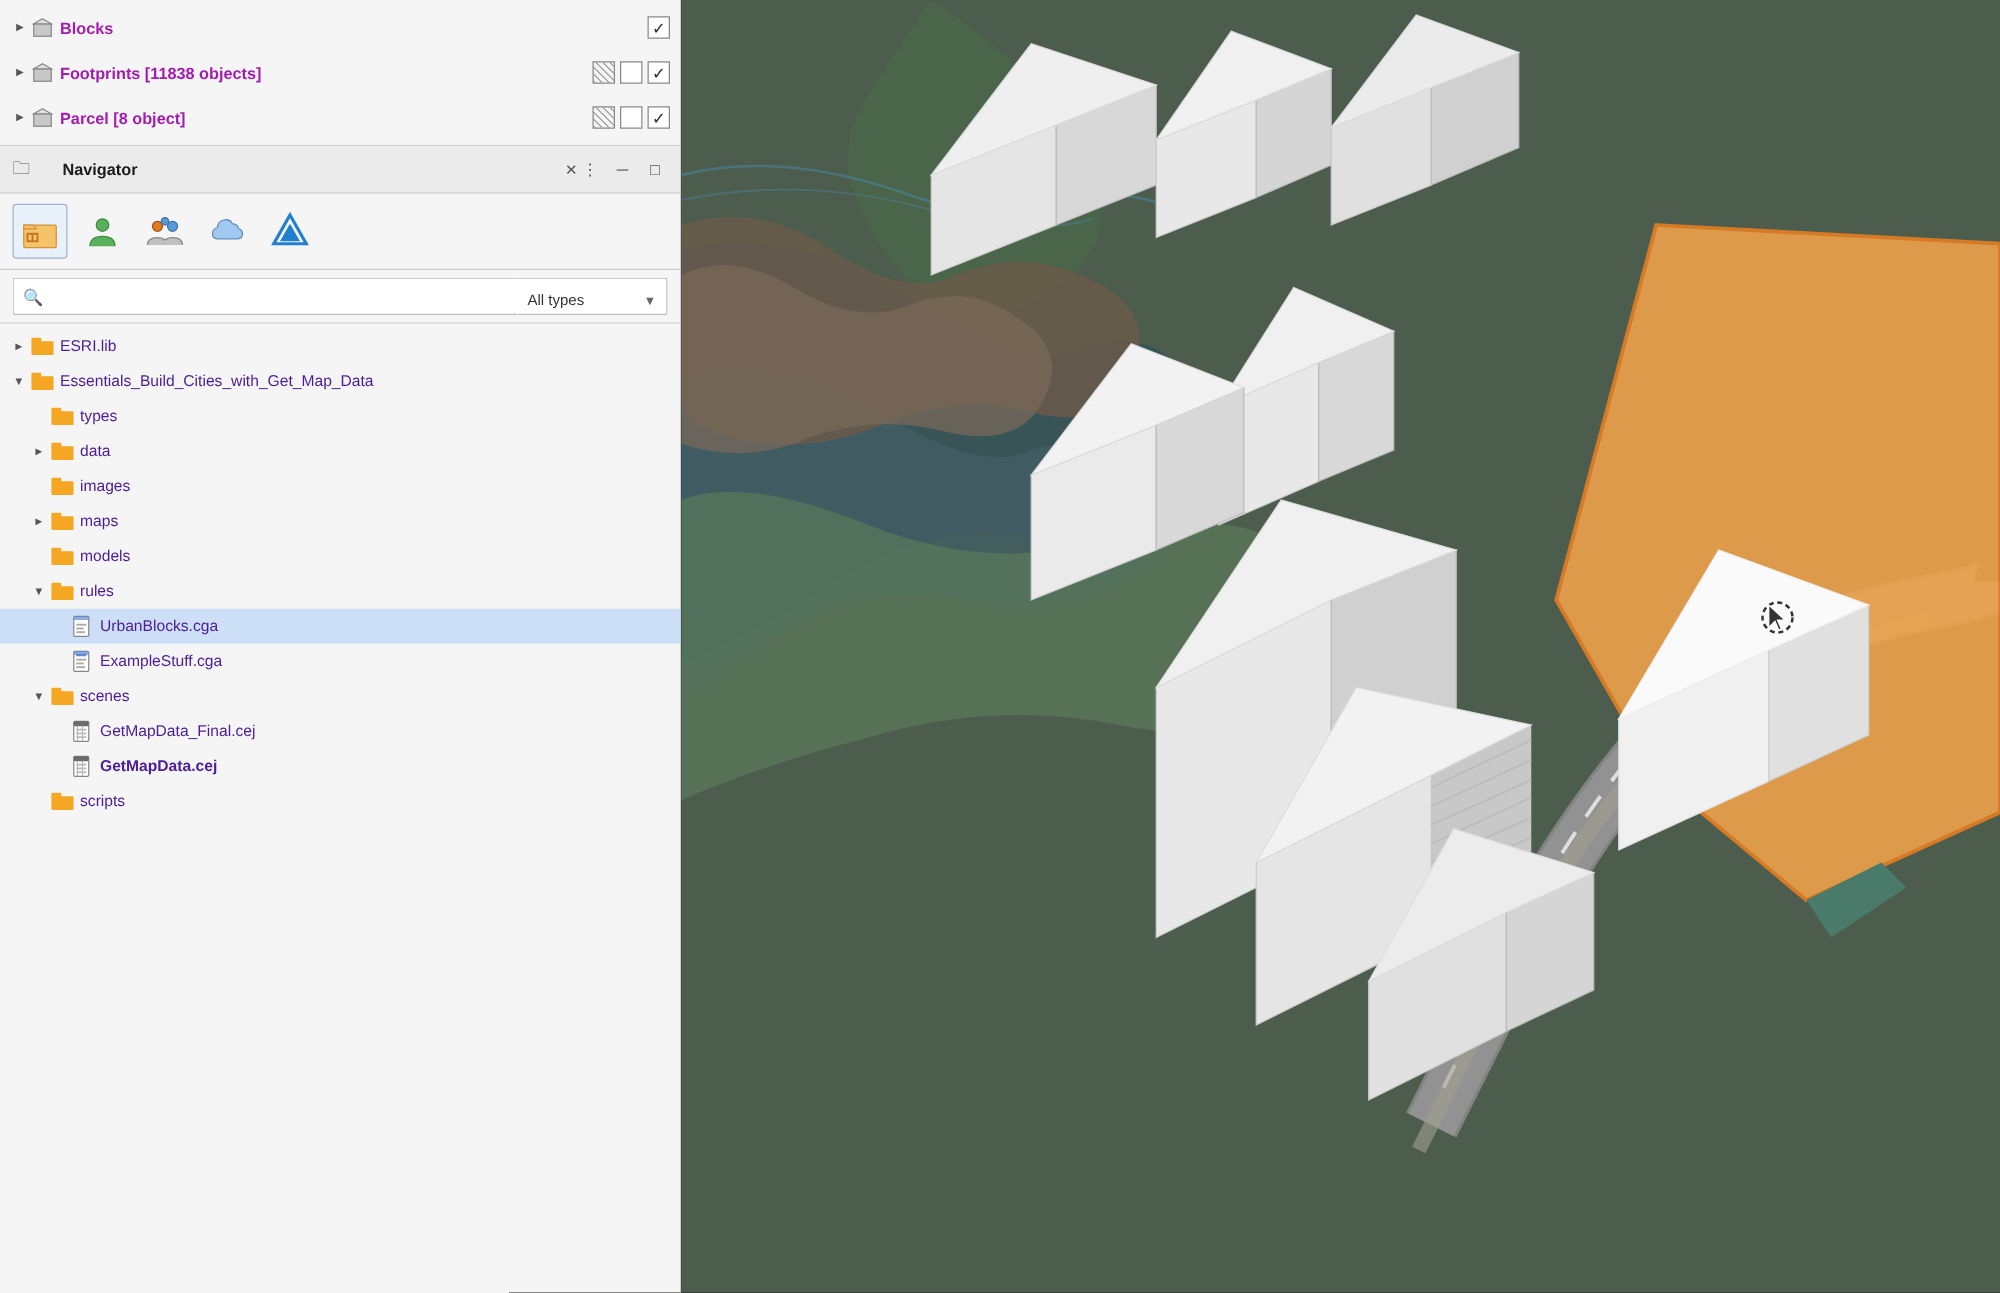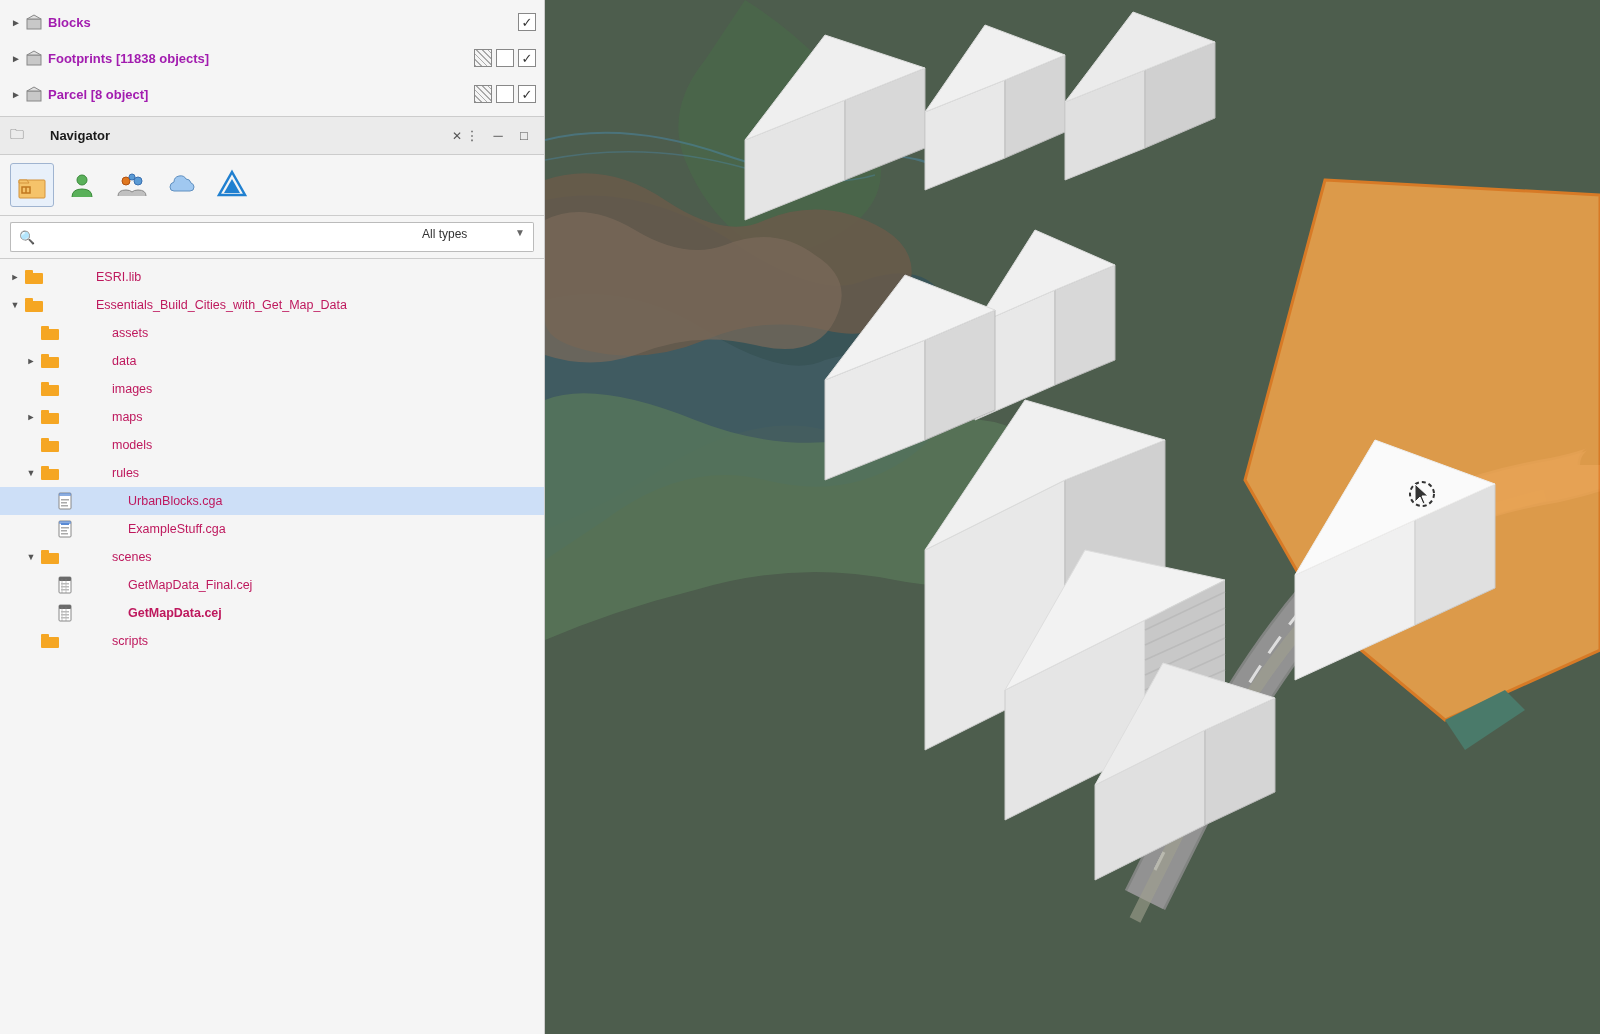--- a/index.html
+++ b/index.html
@@ -221,21 +221,21 @@
       border: none;
       outline: none;
       flex: 1;
       font-size: 12px;
       color: #333;
       background: transparent;
     }
 
     .type-dropdown {
       display: flex;
-      align-items: flex-start;
+      align-items: flex-end;
       background: white;
       border: 1px solid #bbb;
       border-left: none;
       border-radius: 0 2px 2px 0;
       padding: 4px 8px;
       height: 30px;
       cursor: pointer;
       min-width: 120px;
       justify-content: space-between;
     }
@@ -296,22 +296,21 @@
       height: 20px;
       margin-right: 4px;
       display: flex;
       align-items: center;
       justify-content: center;
       flex-shrink: 0;
     }
 
     .item-label {
       font-size: 12.5px;
-      color: #be185d;
-      margin-left: 48px;
+      color: #4c1d95;
     }
 
     
     .right-panel {
       flex: 1;
       position: relative;
       overflow: hidden;
       background: #3a3a3a;
     }
 
@@ -478,21 +477,21 @@
       </div>
 
       <div class="tree-item indent-1">
         <div class="tree-expand" style="width:14px"></div>
         <div class="tree-icon">
           <svg width="18" height="14" viewBox="0 0 18 14">
             <rect x="0" y="3" width="18" height="11" rx="1" fill="#f5a623"></rect>
             <rect x="0" y="0" width="8" height="4" rx="1" fill="#f5a623"></rect>
           </svg>
         </div>
-        <span class="item-label">assets</span>
+        <span class="item-label">types</span>
       </div>
 
       <div class="tree-item indent-1">
         <div class="tree-expand">►</div>
         <div class="tree-icon">
           <svg width="18" height="14" viewBox="0 0 18 14">
             <rect x="0" y="3" width="18" height="11" rx="1" fill="#f5a623"></rect>
             <rect x="0" y="0" width="8" height="4" rx="1" fill="#f5a623"></rect>
           </svg>
         </div>

